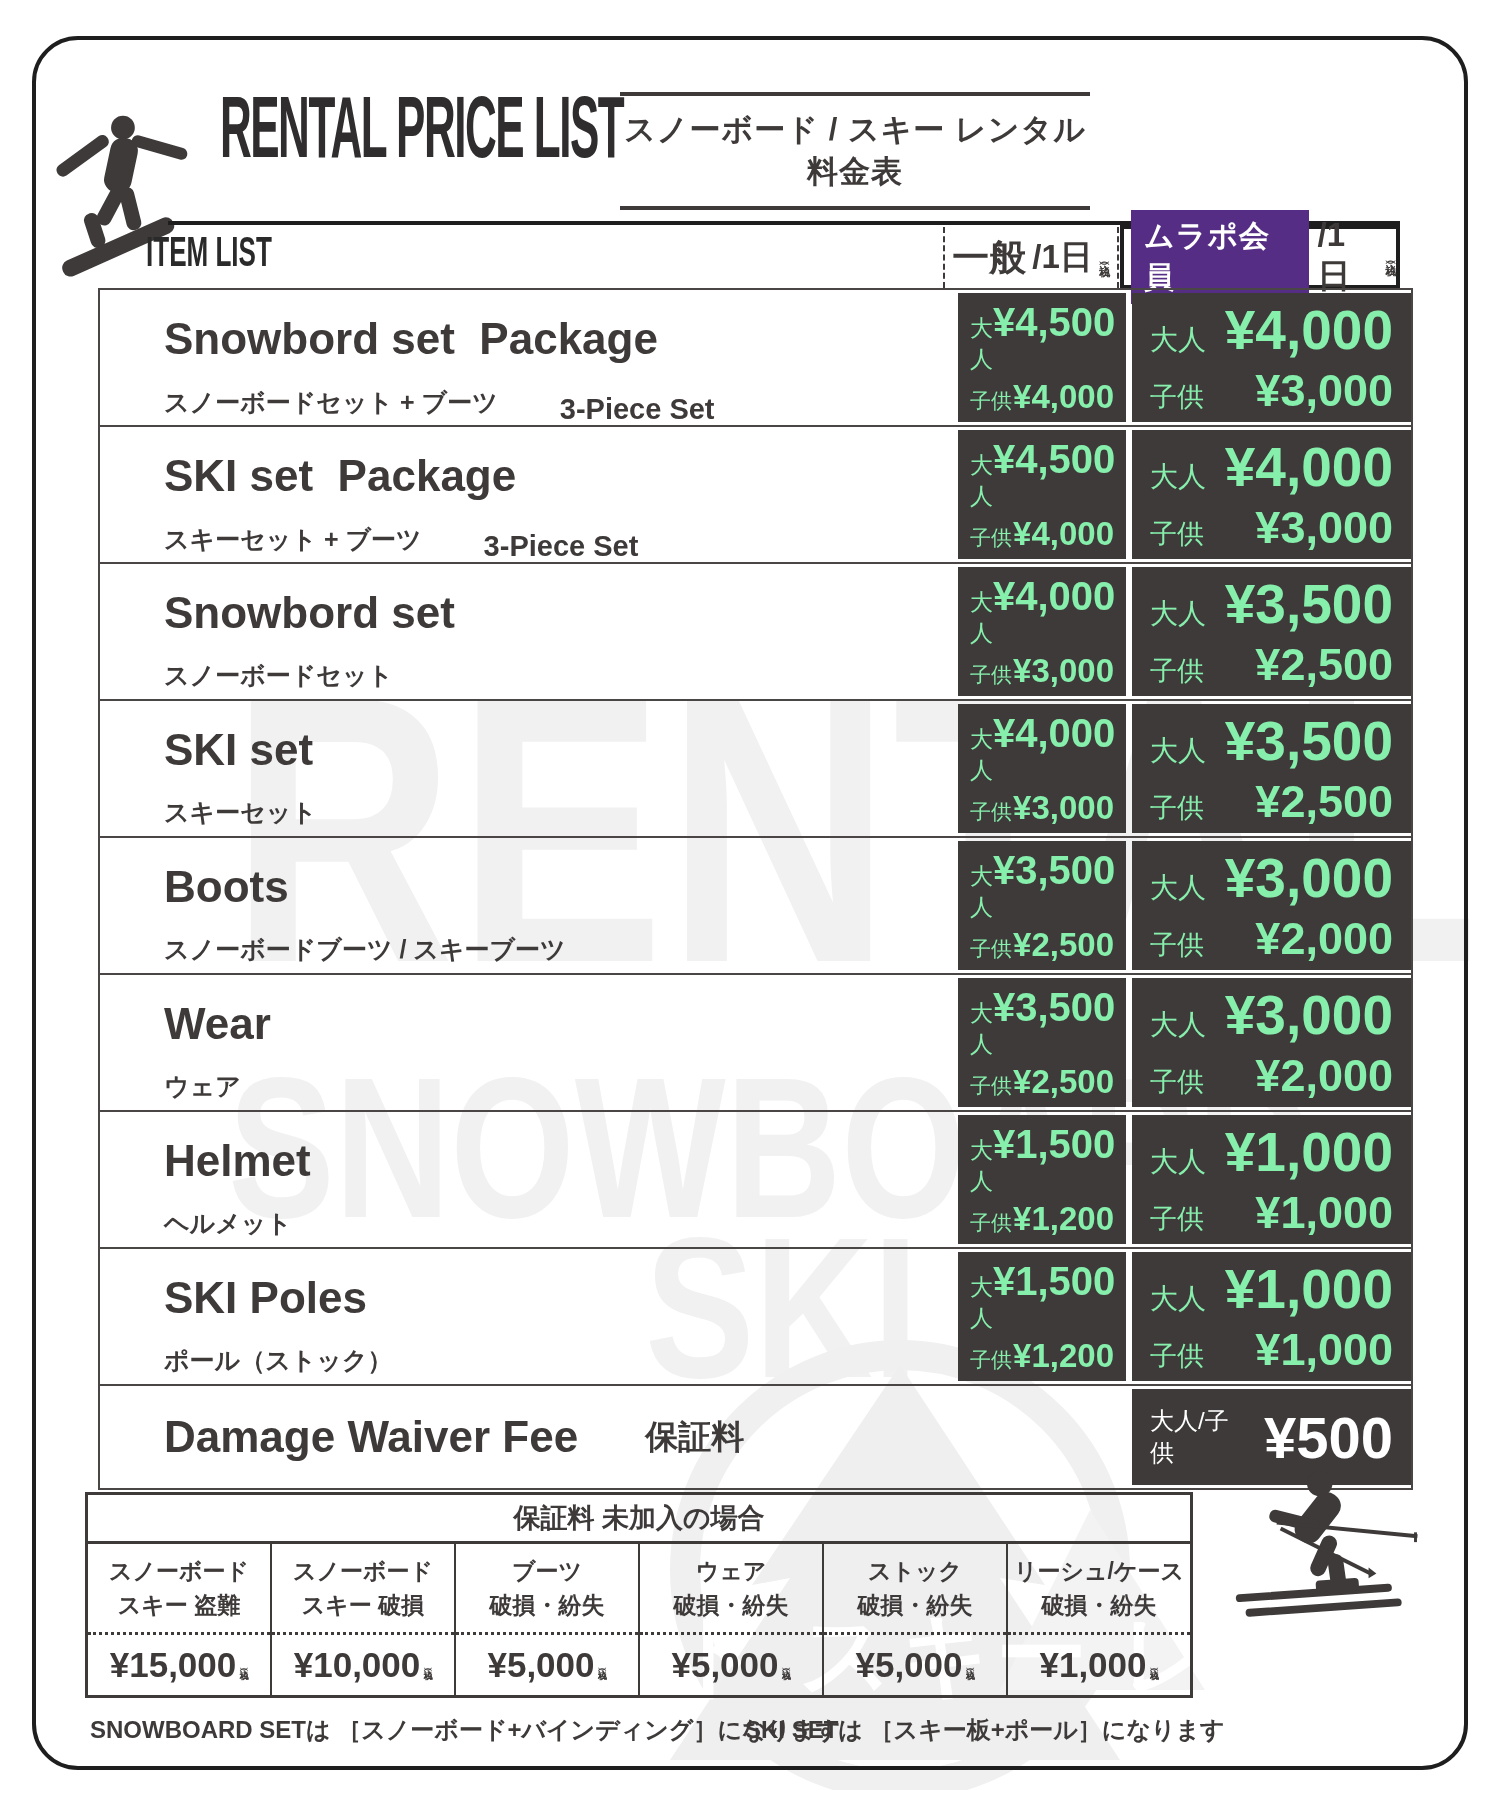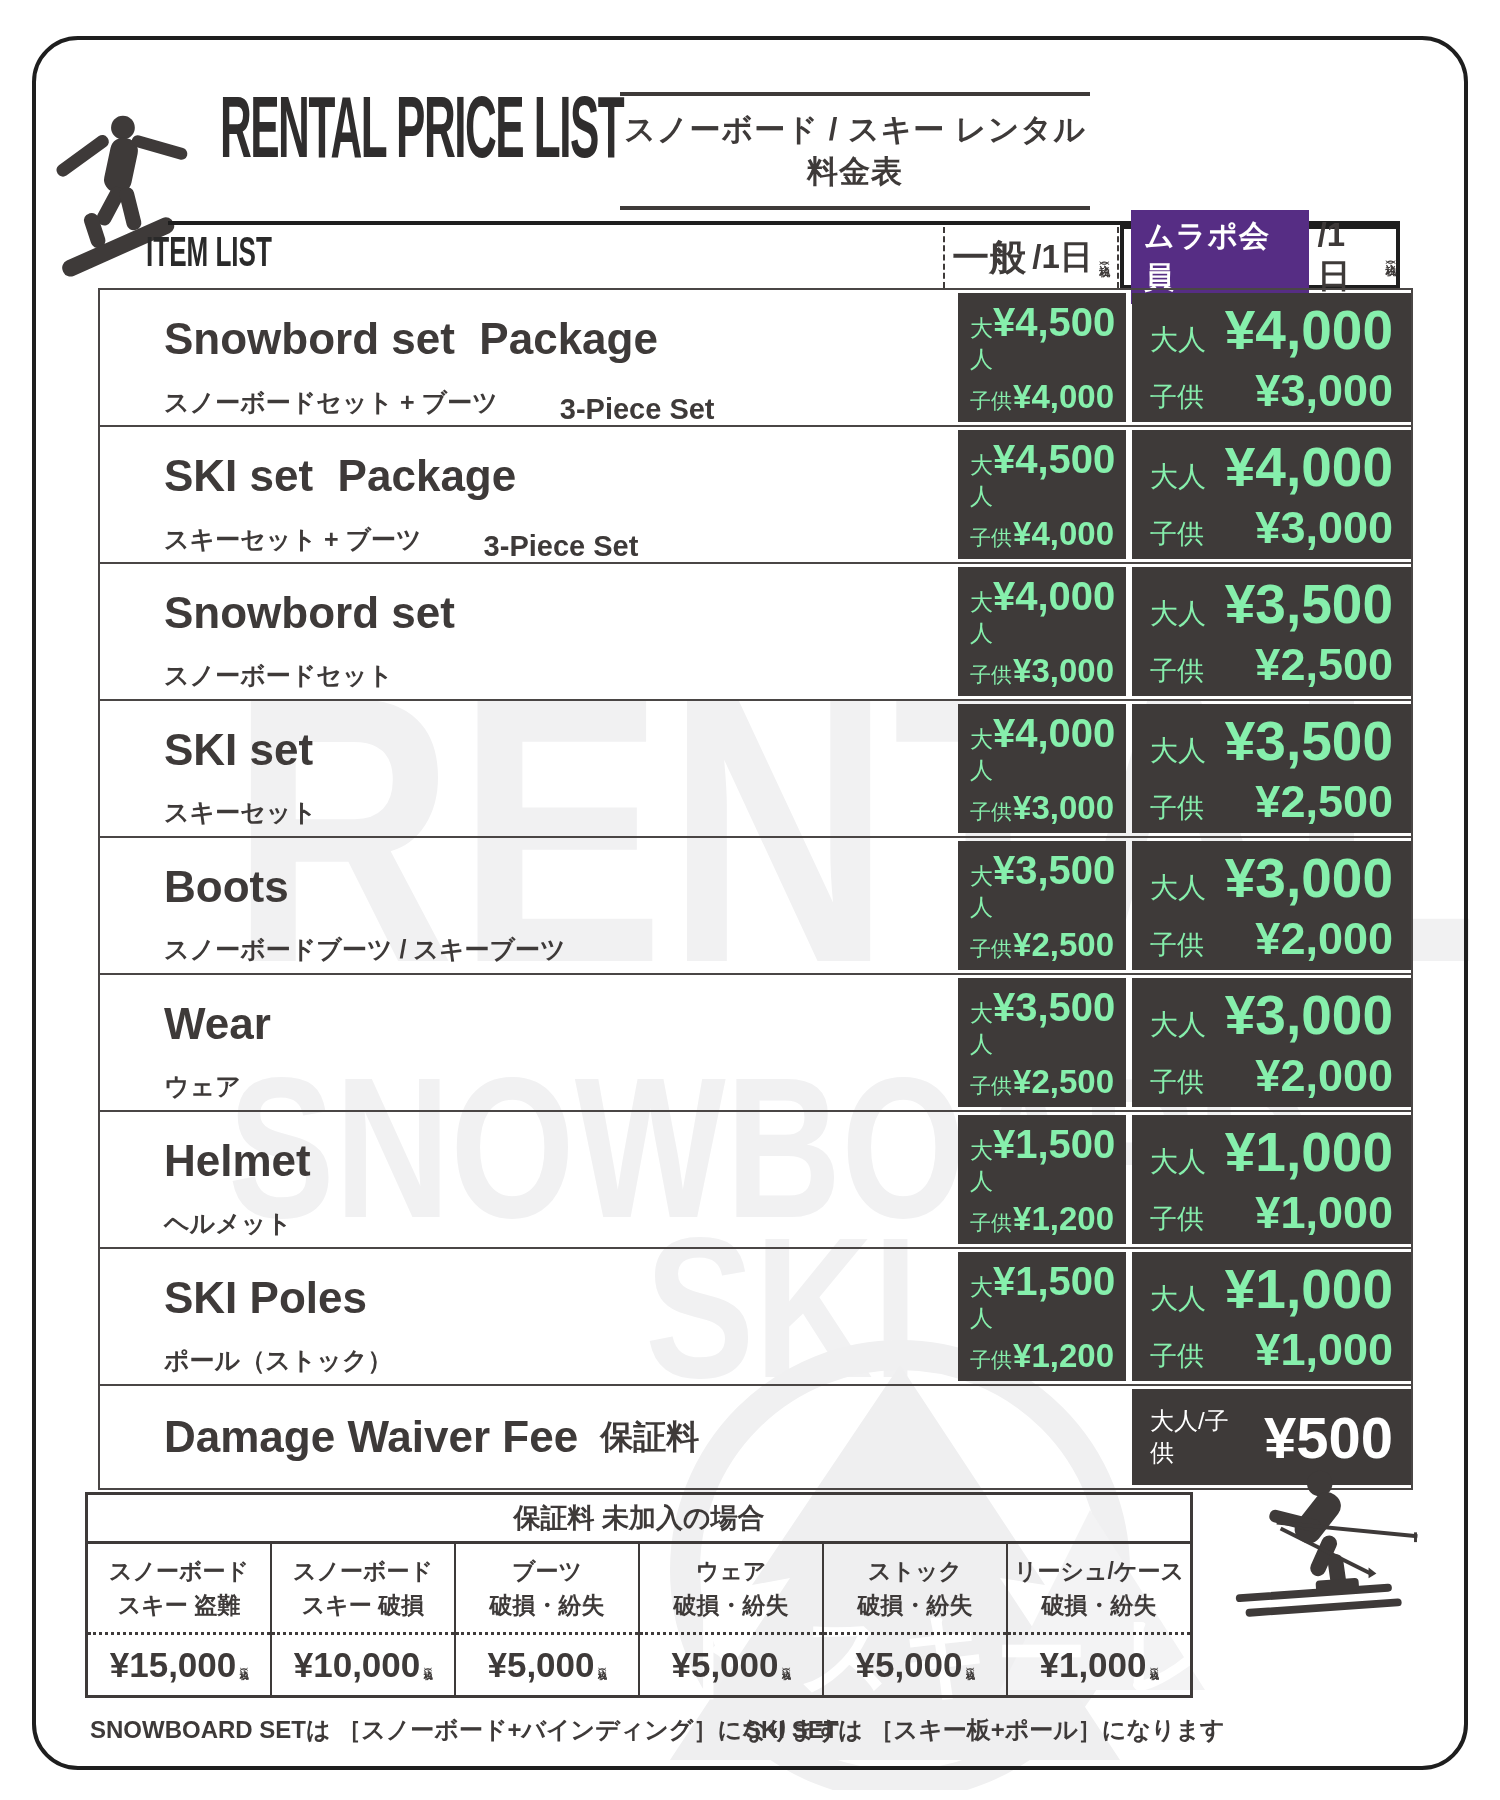--- a/index.html
+++ b/index.html
@@ -52,21 +52,21 @@
   .cell-general .adult .plabel{font-size:23px;}
   .cell-general .adult .pval{font-size:40px;font-weight:bold;}
   .cell-general .child .plabel{font-size:21px;}
   .cell-general .child .pval{font-size:33px;font-weight:bold;}
   .cell-member .adult .plabel{font-size:28px;}
   .cell-member .adult .pval{font-size:55px;font-weight:bold;}
   .cell-member .child .plabel{font-size:27px;}
   .cell-member .child .pval{font-size:45px;font-weight:bold;}
   
   .row-dw{height:102px;}
-  .dw-info{height:100%;display:flex;align-items:center;gap:22px;padding-left:64px;}
+  .dw-info{height:100%;display:flex;align-items:center;gap:67px;padding-left:64px;}
   .dw-name{font-size:44px;font-weight:bold;}
   .dw-ja{font-size:33px;font-weight:bold;}
   .dw-cell{position:absolute;top:3px;bottom:3px;left:1032px;right:0;background:#3e3a39;color:#fff;
            display:flex;align-items:center;justify-content:space-between;padding:0 18px;box-sizing:border-box;}
   .dw-label{font-size:24px;}
   .dw-price{font-size:58px;font-weight:bold;margin-left:30px;}
   
   .ptable{position:absolute;left:85px;top:1492px;width:1102px;border:3px solid #3e3a39;background:transparent;}
   .pt-title{height:46px;line-height:46px;text-align:center;font-size:27px;font-weight:bold;border-bottom:3px solid #3e3a39;}
   .pt-grid{display:flex;}

